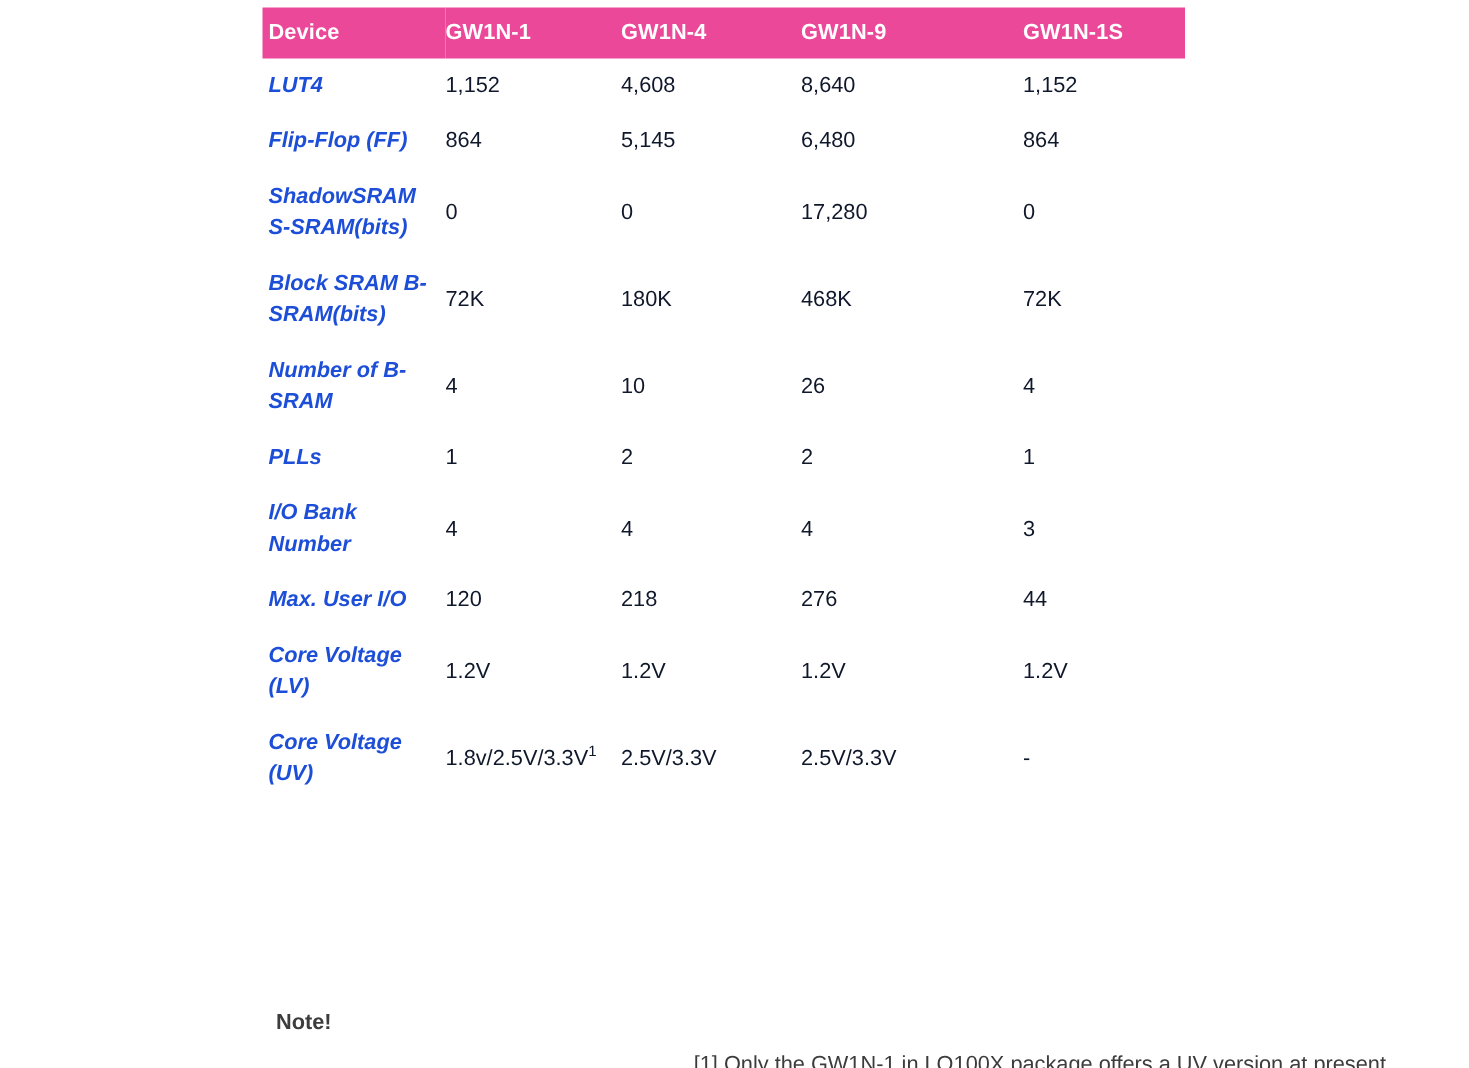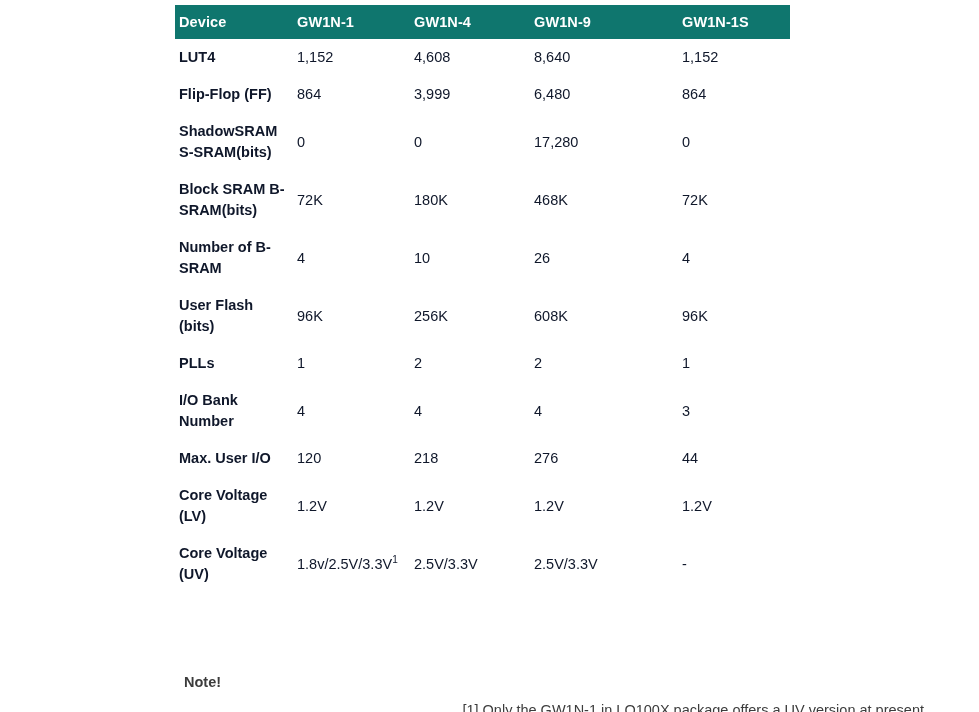--- a/index.html
+++ b/index.html
@@ -31,43 +31,44 @@
     width: 615px;
     table-layout: fixed;
   }
   table.spec col.c0 { width: 122px; }
   table.spec col.c1 { width: 117px; }
   table.spec col.c2 { width: 120px; }
   table.spec col.c3 { width: 148px; }
   table.spec col.c4 { width: 108px; }
 
   thead th {
-    background: #0f766e;
+    background: #ec4899;
     color: #ffffff;
     font-size: 14.5px;
     font-weight: bold;
     text-align: left;
     padding: 9px 0 9px 0;
     vertical-align: middle;
     letter-spacing: 0.1px;
   }
   thead th.first { padding-left: 4px; }
 
   tbody td {
     font-size: 14.5px;
     padding: 8px 0 8px 0;
     vertical-align: middle;
     line-height: 21px;
     border: none;
   }
   tbody td.rowhead {
     font-weight: bold;
-    color: #0f172a;
+    color: #1d4ed8;
     padding-left: 4px;
     padding-right: 8px;
+    font-style: italic;
   }
   tbody td.val {
     color: #0f172a;
     font-weight: normal;
   }
   sup {
     font-size: 10px;
     vertical-align: super;
     line-height: 0;
   }
@@ -118,21 +119,21 @@
         <tr>
           <td class="rowhead">LUT4</td>
           <td class="val">1,152</td>
           <td class="val">4,608</td>
           <td class="val">8,640</td>
           <td class="val">1,152</td>
         </tr>
         <tr>
           <td class="rowhead">Flip-Flop (FF)</td>
           <td class="val">864</td>
-          <td class="val">3,999</td>
+          <td class="val">5,145</td>
           <td class="val">6,480</td>
           <td class="val">864</td>
         </tr>
         <tr>
           <td class="rowhead">ShadowSRAM S-SRAM(bits)</td>
           <td class="val">0</td>
           <td class="val">0</td>
           <td class="val">17,280</td>
           <td class="val">0</td>
         </tr>
@@ -144,27 +145,20 @@
           <td class="val">72K</td>
         </tr>
         <tr>
           <td class="rowhead">Number of B-SRAM</td>
           <td class="val">4</td>
           <td class="val">10</td>
           <td class="val">26</td>
           <td class="val">4</td>
         </tr>
         <tr>
-          <td class="rowhead">User Flash (bits)</td>
-          <td class="val">96K</td>
-          <td class="val">256K</td>
-          <td class="val">608K</td>
-          <td class="val">96K</td>
-        </tr>
-        <tr>
           <td class="rowhead">PLLs</td>
           <td class="val">1</td>
           <td class="val">2</td>
           <td class="val">2</td>
           <td class="val">1</td>
         </tr>
         <tr>
           <td class="rowhead">I/O Bank Number</td>
           <td class="val">4</td>
           <td class="val">4</td>

